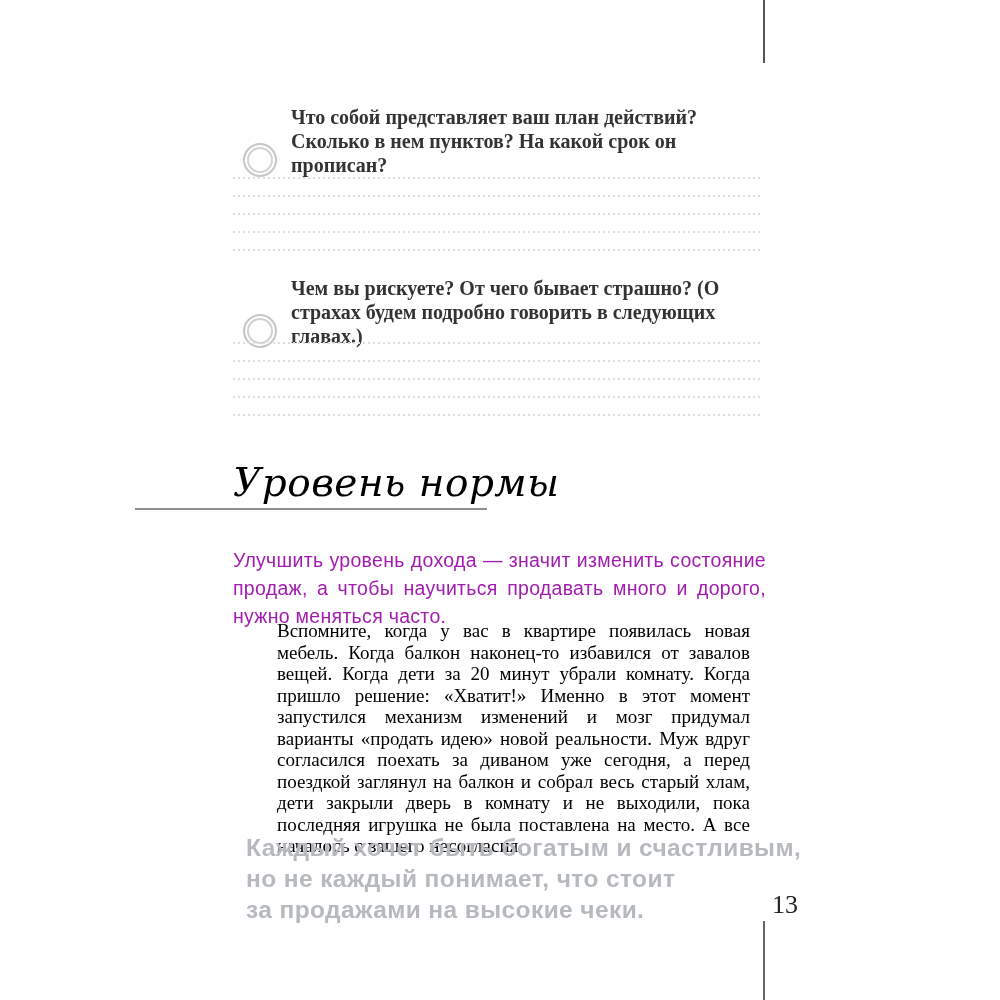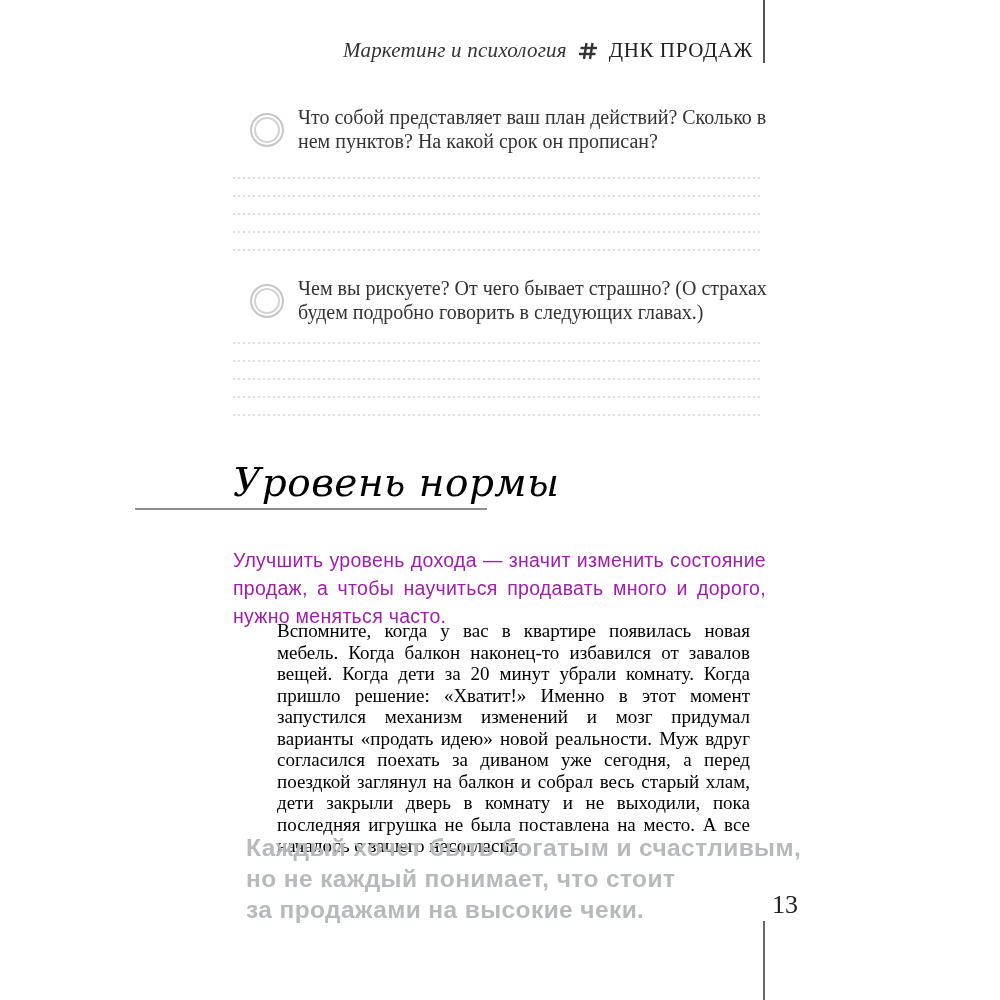--- a/index.html
+++ b/index.html
@@ -27,22 +27,22 @@
     font-family:"Liberation Serif", serif;
     font-size:21px; color:#222222; letter-spacing:.6px;
   }
   .header-rule{
     position:absolute; left:763px; top:0; width:2px; height:63px;
     background:#555555;
   }
 
   
   .question{
-    position:absolute; left:250px; width:533px;
-    display:flex; gap:14px; align-items:center;
+    position:absolute; left:243px; width:533px;
+    display:flex; gap:14px; align-items:flex-end;font-weight:bold;
   }
   .q1{ top:105px; } .q2{ top:276px; }
   .ring{
     flex:0 0 auto; width:30px; height:30px; border-radius:50%;
     border:2px solid #c7c7c7; margin-top:2px;
     box-shadow: inset 0 0 0 2px #ffffff, inset 0 0 0 4px #d2d2d2;
   }
   .q-text{
     font-family:"Liberation Serif", serif;
     font-size:20px; line-height:24px; color:#333333;
@@ -101,34 +101,20 @@
     font-family:"Liberation Serif", serif;
     font-size:26px; color:#222222;
   }
 </style>
 </head>
 <body>
 
 <div class="page">
 
   <div class="header-rule"></div>
-  <div class="header">
-    <span class="series">Маркетинг и психология</span>
-    <span class="hash">
-      <svg width="20" height="20" viewBox="0 0 20 20" aria-hidden="true">
-        <g stroke="#333333" stroke-width="2.4" fill="none">
-          <line x1="2.5" y1="7" x2="19" y2="7"></line>
-          <line x1="1" y1="13" x2="17.5" y2="13"></line>
-          <line x1="8.5" y1="2" x2="6" y2="18"></line>
-          <line x1="14.5" y1="2" x2="12" y2="18"></line>
-        </g>
-      </svg>
-    </span>
-    <span class="book">ДНК ПРОДАЖ</span>
-  </div>
 
   <div class="question q1">
     <span class="ring"></span>
     <span class="q-text">Что собой представляет ваш план действий? Сколько в нем пунктов? На какой срок он прописан?</span>
   </div>
   <div class="answer-lines al1">
       <div class="dotted-line"></div>
       <div class="dotted-line"></div>
       <div class="dotted-line"></div>
       <div class="dotted-line"></div>

